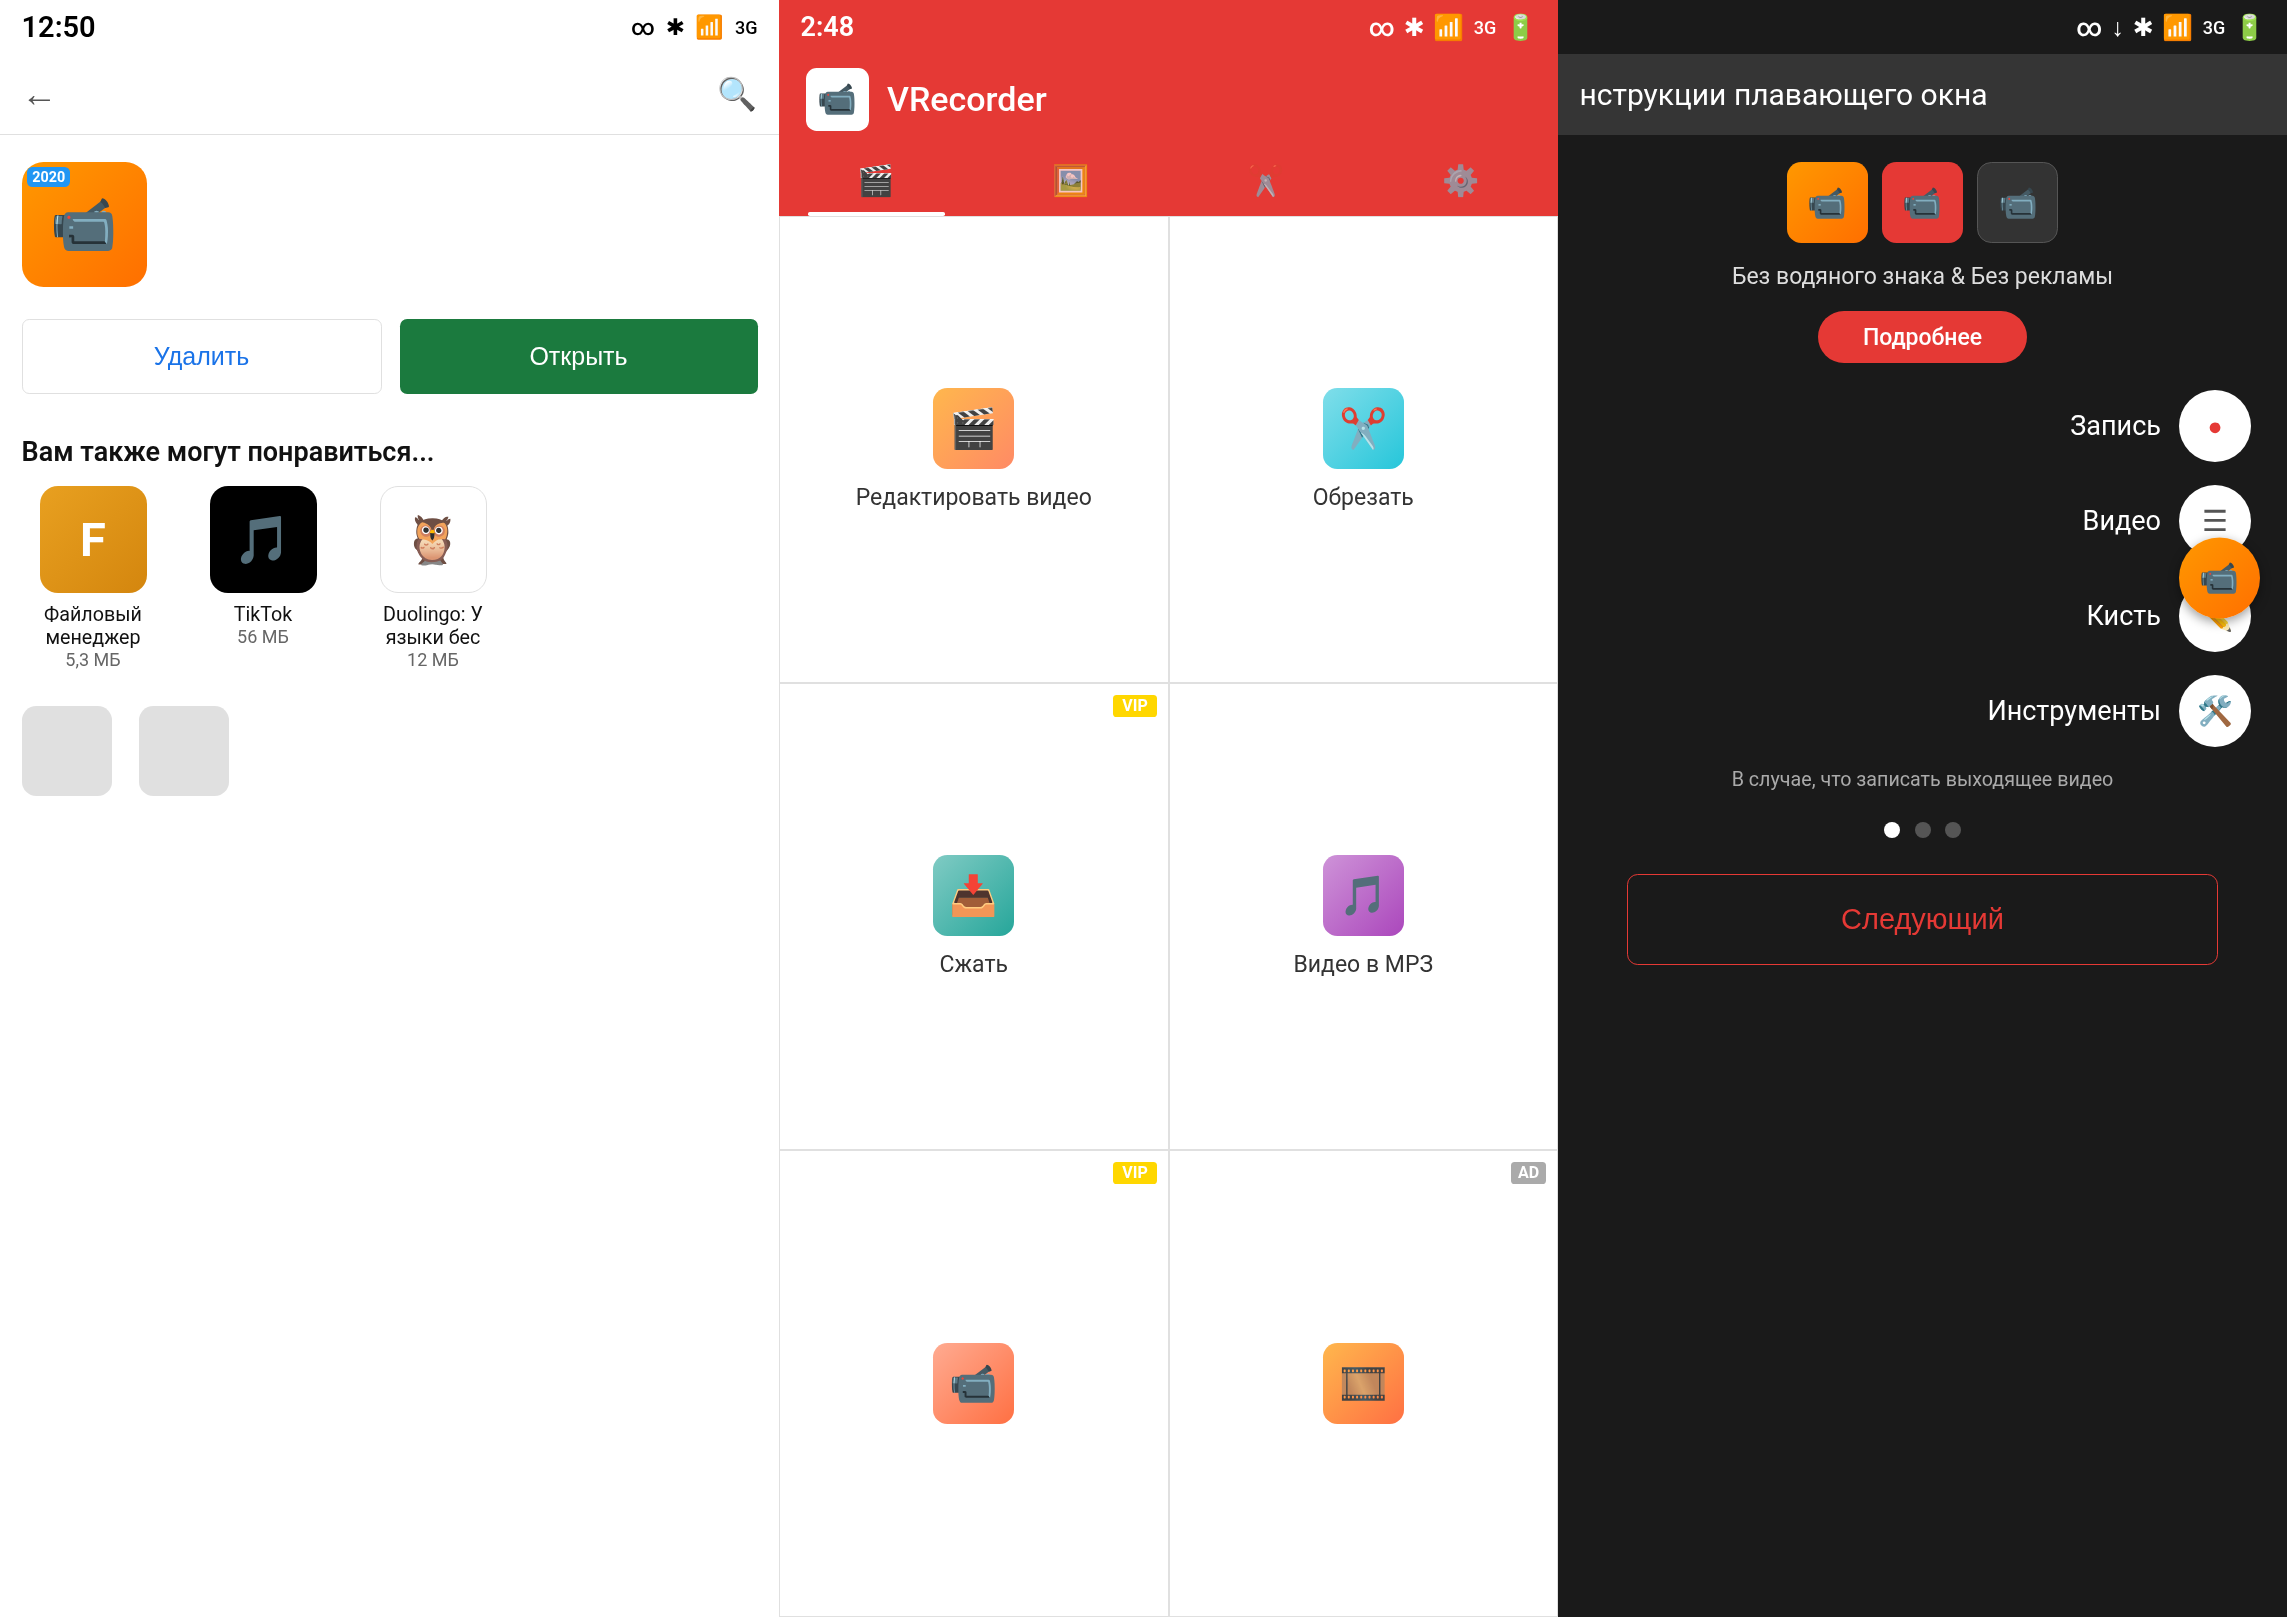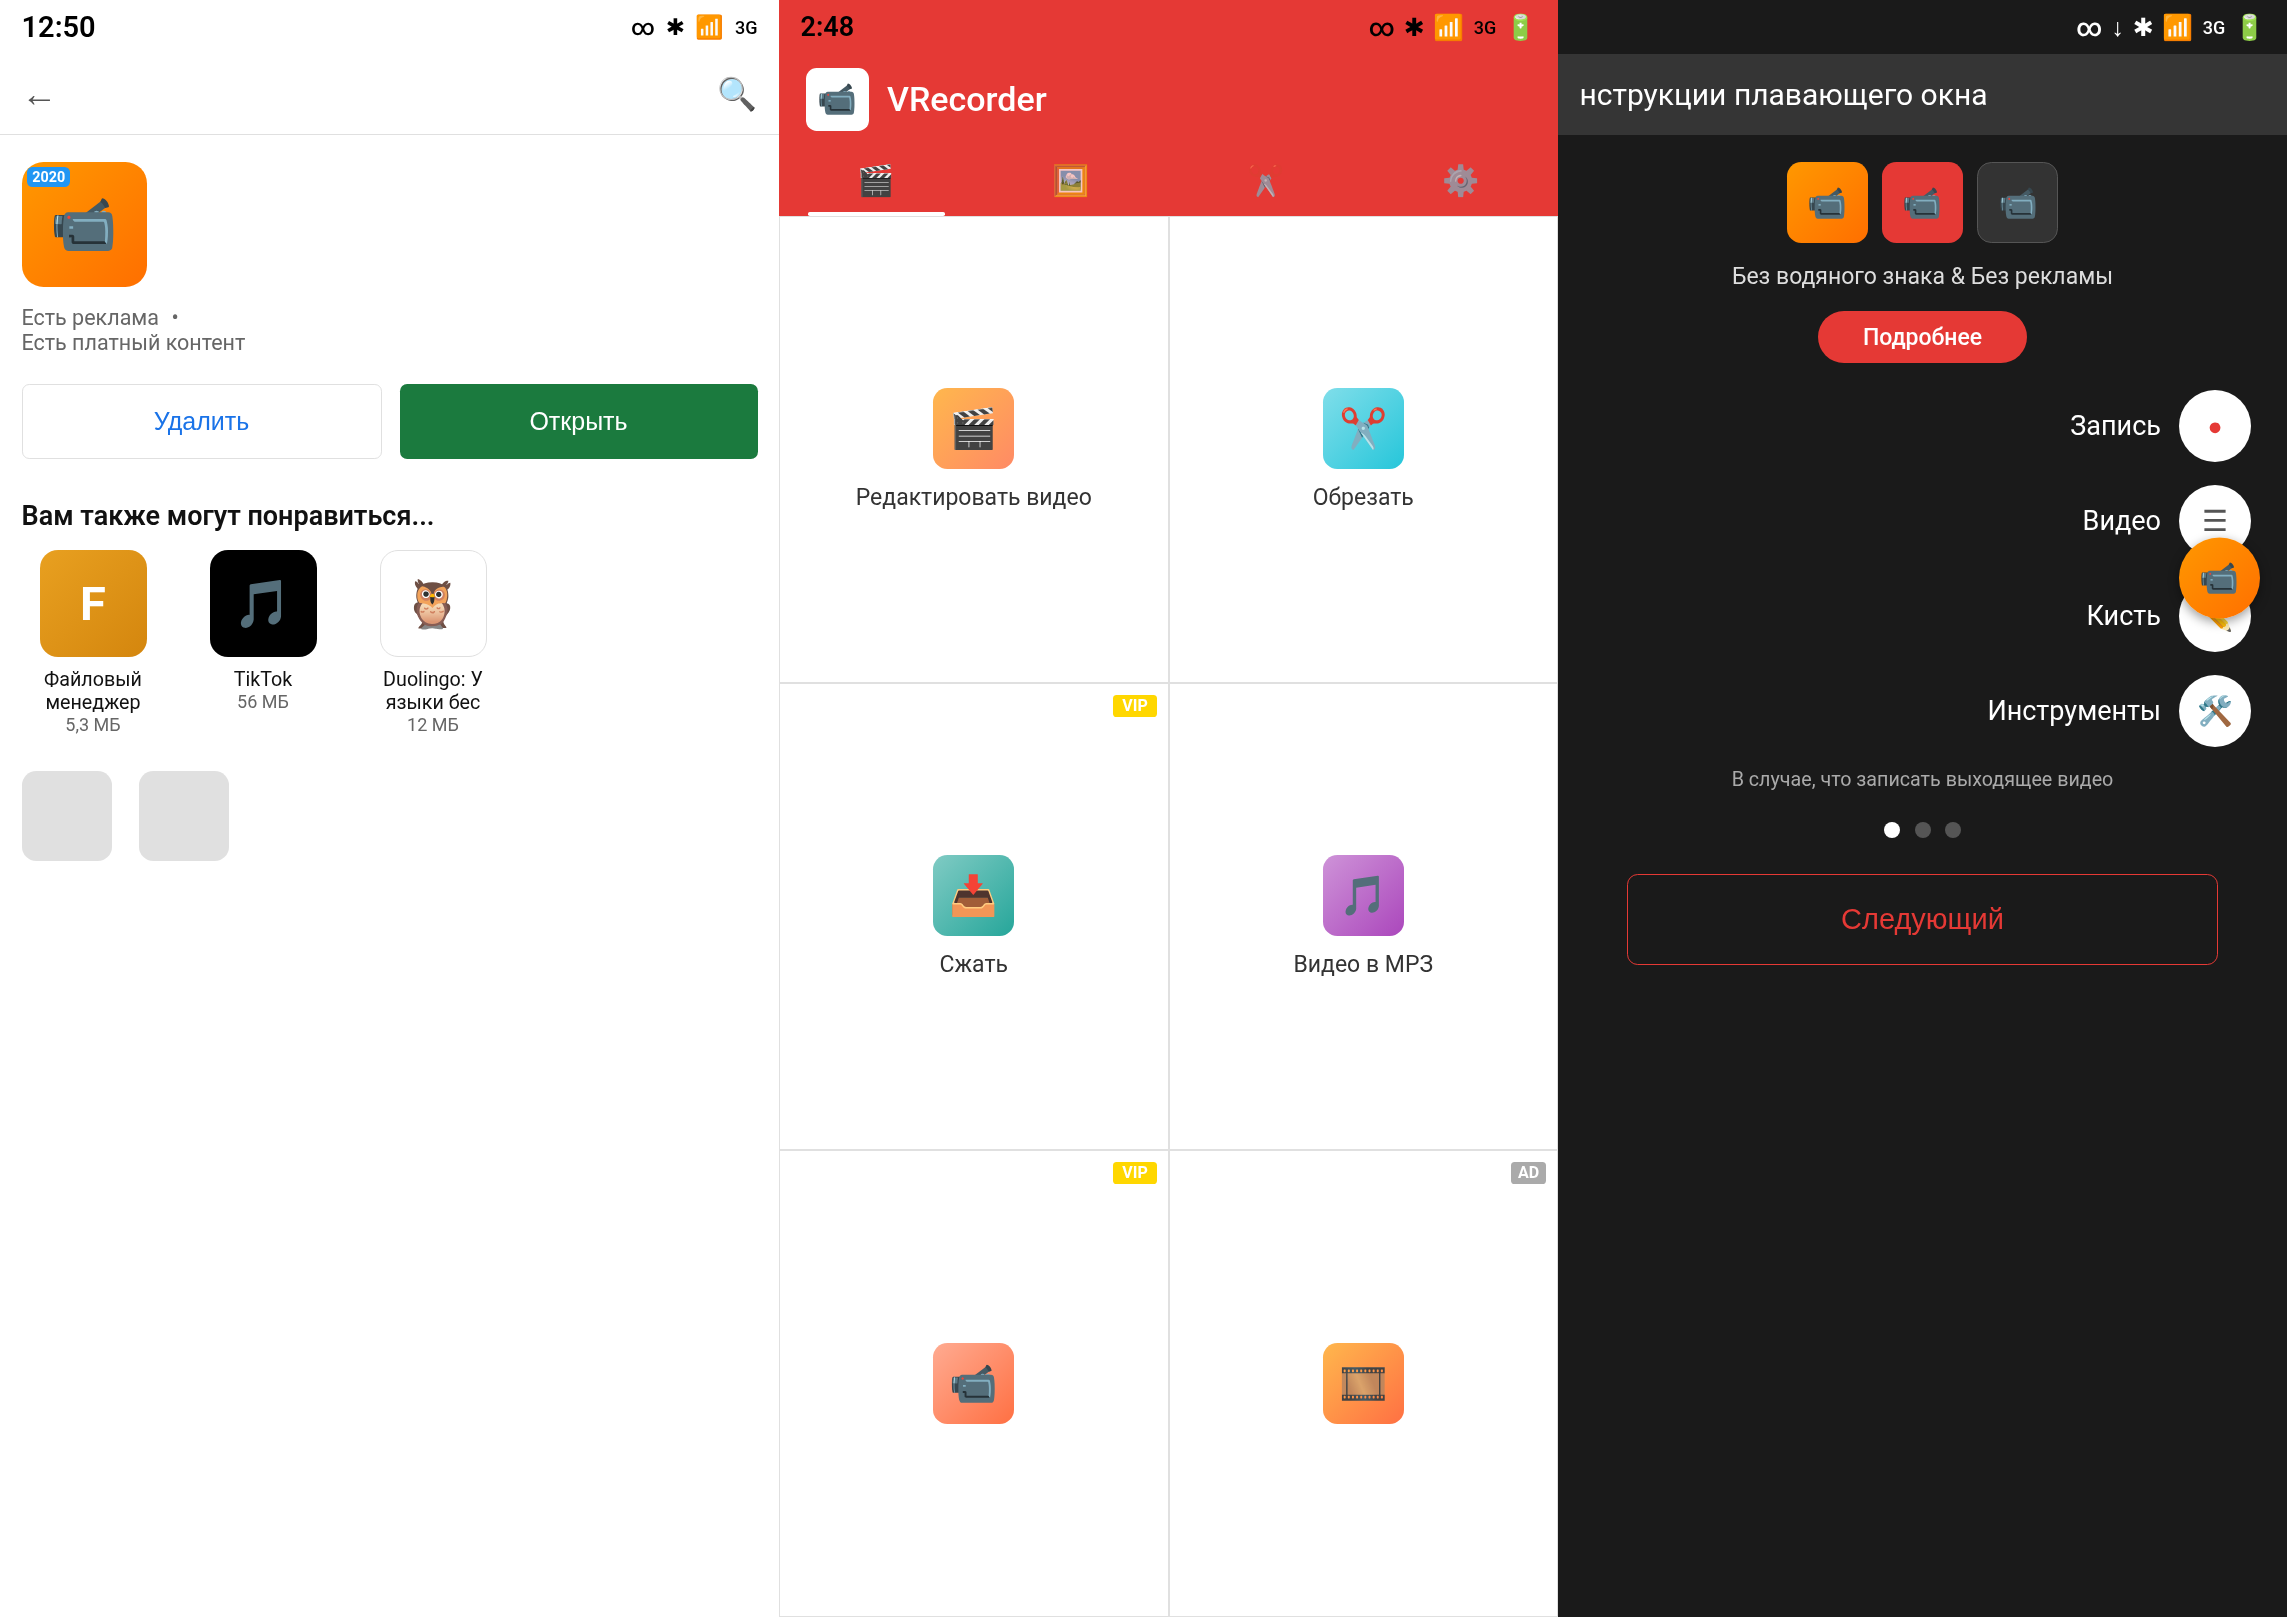--- a/index.html
+++ b/index.html
@@ -224,21 +224,21 @@
       overflow: hidden;
       position: relative;
     }
 
     .vr-status-bar {
       height: 54px;
       background: #e53935;
       display: flex;
       align-items: center;
       padding: 0 21.5px;
-      color: #000000;
+      color: #ffffff;
       font-size: 25px;
       font-weight: 500;
       justify-content: space-between;
     }
 
     .vr-status-bar .time { font-size: 27px; font-weight: 600; }
     .vr-status-bar .icons { display: flex; gap: 9px; align-items: center; }
 
     .vr-toolbar {
       height: 90px;
@@ -601,26 +601,20 @@
     <span class="search-icon">🔍</span>
   </div>
 
   <div class="play-app-header">
     <div class="app-icon-wrapper">
       <span class="badge-2020">2020</span>
       <span class="app-icon-inner">📹</span>
     </div>
   </div>
 
-  <div class="app-meta">
-    <span>Есть реклама</span>
-    <span class="dot">•</span>
-    <br>
-    <span>Есть платный контент</span>
-  </div>
 
   <div class="play-buttons">
     <button class="btn-delete">Удалить</button>
     <button class="btn-open">Открыть</button>
   </div>
 
   <div class="section-title">Вам также могут понравиться...</div>
 
   <div class="related-apps">
 

